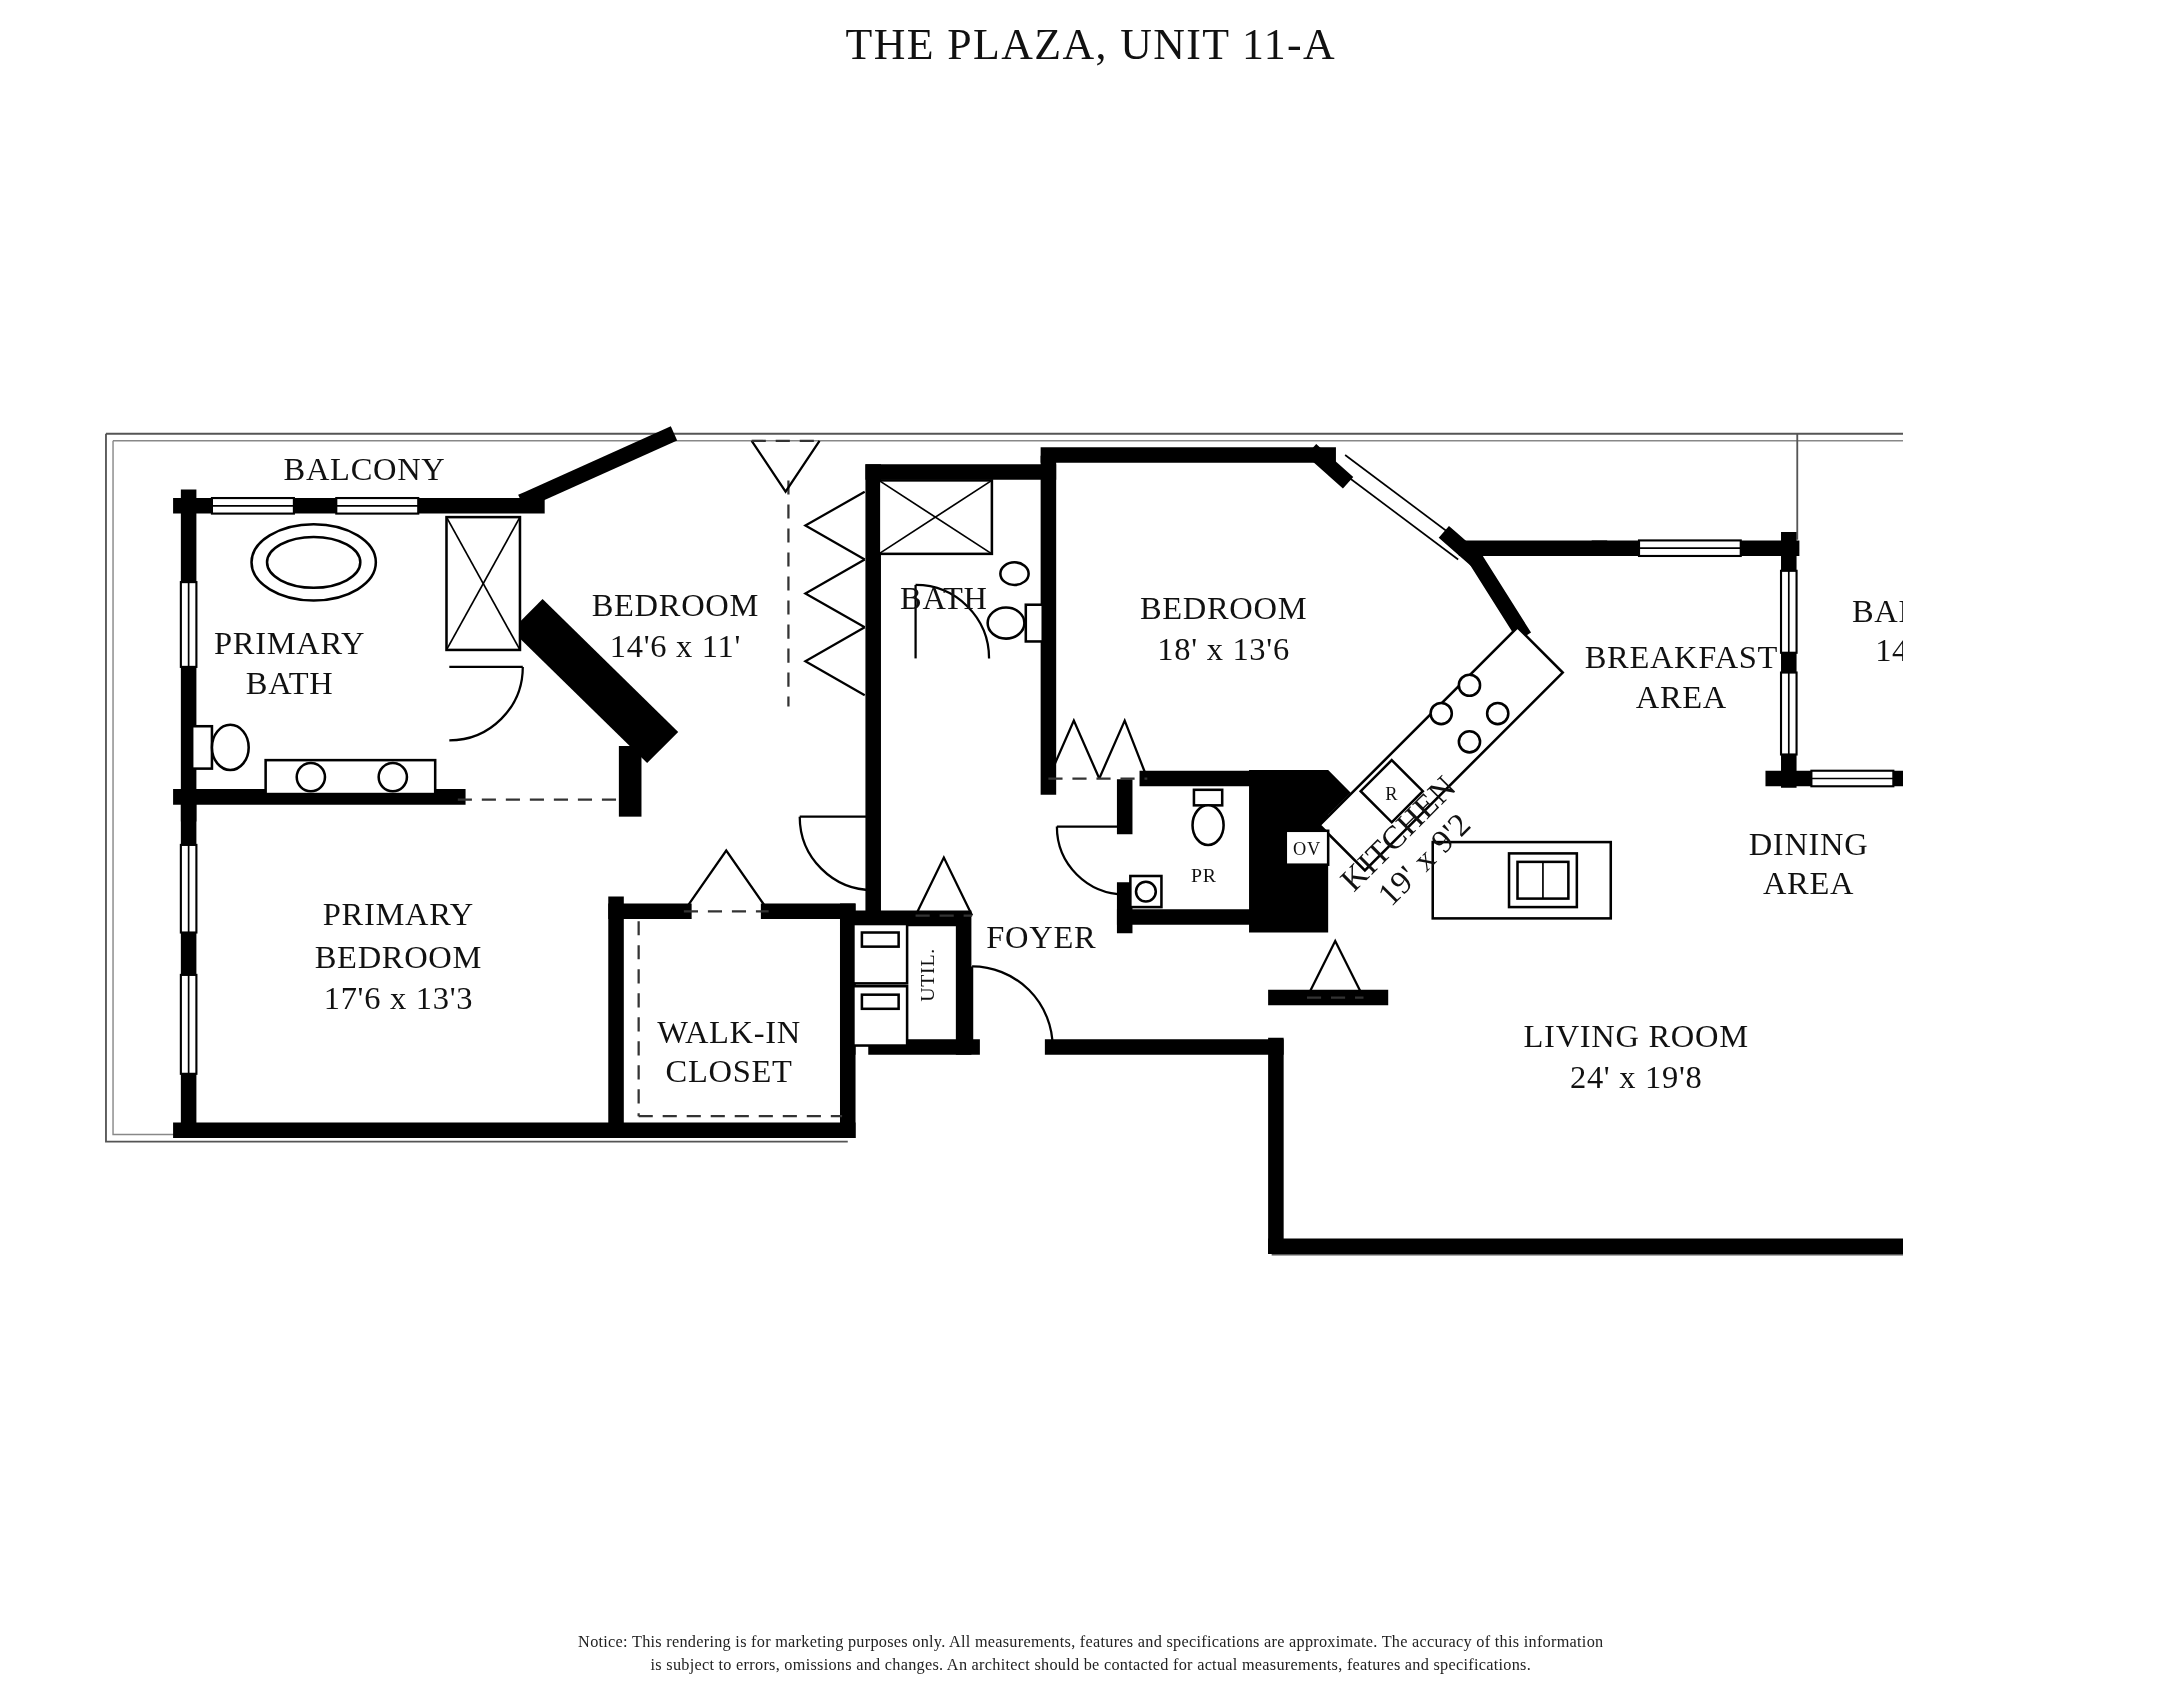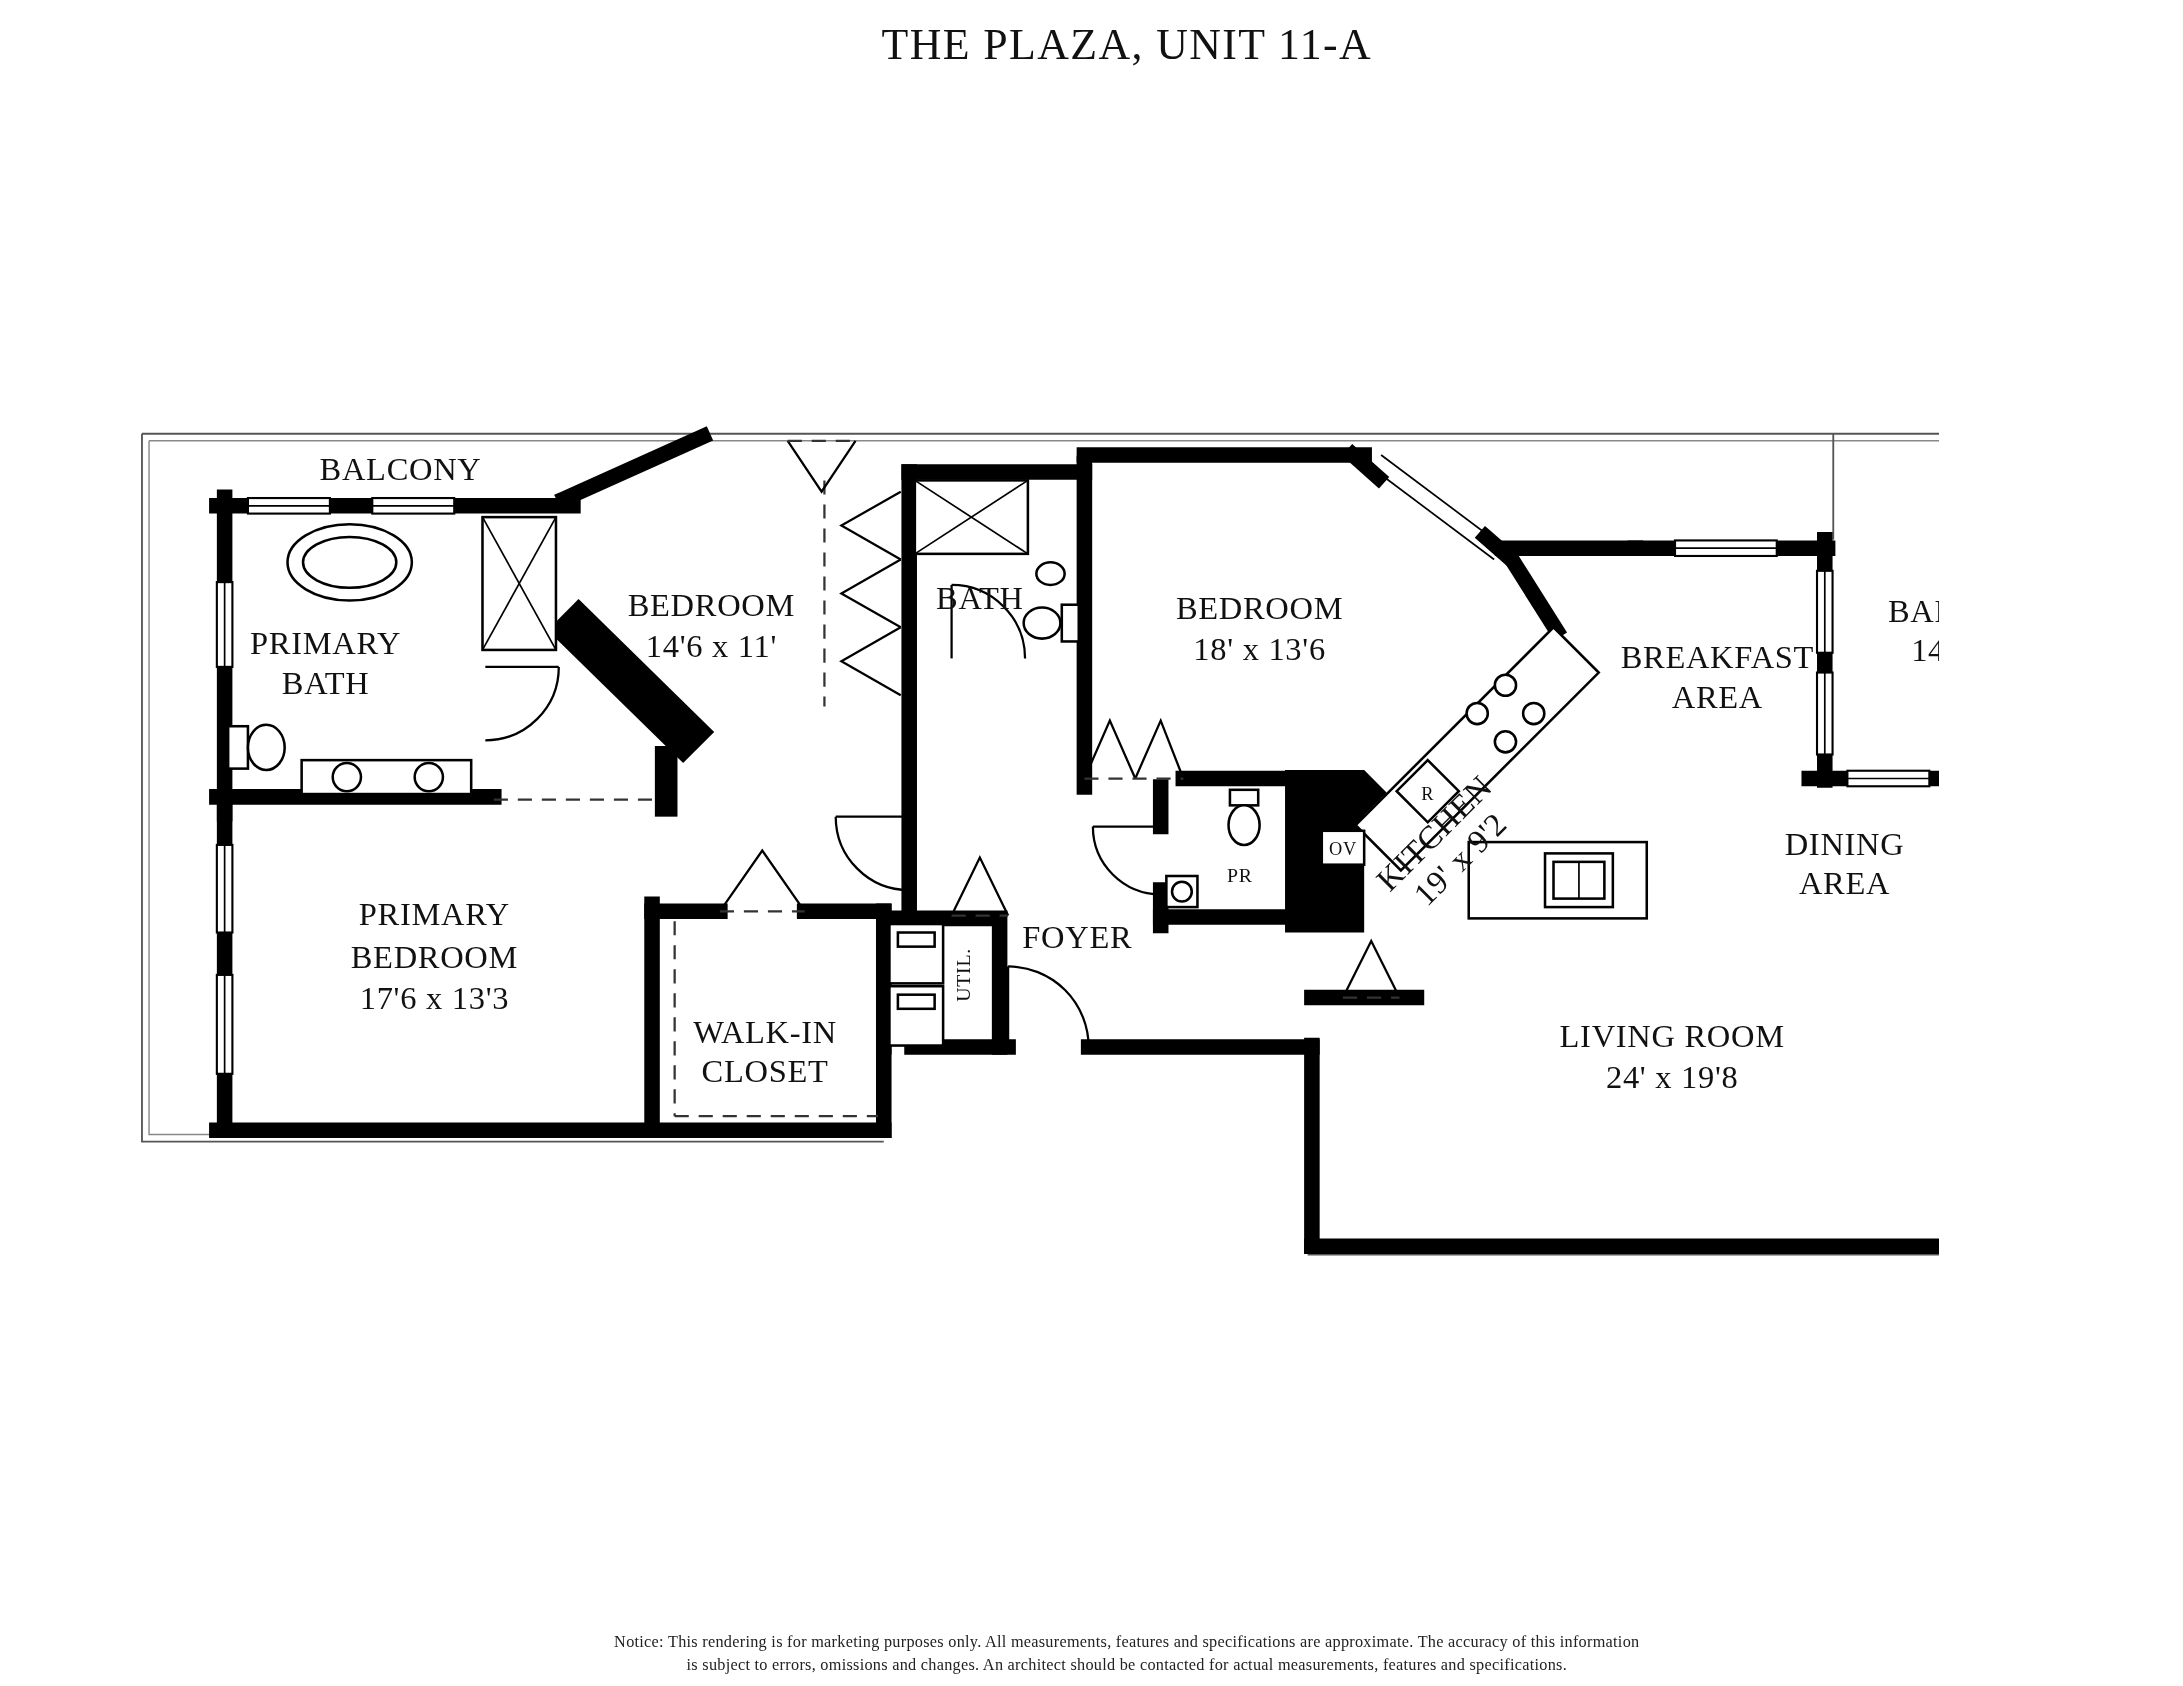--- a/index.html
+++ b/index.html
@@ -1,16 +1,16 @@
 <!DOCTYPE html>
 <html style="font-size:11.6px"><head>
 <meta charset="utf-8">
 <style>
   html,body{margin:0;padding:0;background:#ffffff;}
-  .page{position:relative;width:1903px;height:1687px;background:#ffffff;overflow:hidden;margin-left:36px;}
+  .page{position:relative;width:1903px;height:1687px;background:#ffffff;overflow:hidden;}
   svg{display:block;}
   svg text{font-family:"Liberation Serif", serif;fill:#111;letter-spacing:0.5px;}
   .title-text{font-size:31px;letter-spacing:1px;}
   .room-label{font-size:23px;}
   .small-label{font-size:14px;}
   .tiny-label{font-size:13px;}
   .notice-text{font-size:11.5px;fill:#222;letter-spacing:0.2px;}
   .wall{stroke:#000;stroke-width:11;fill:none;stroke-linecap:square;}
   .boundary{stroke:#555;stroke-width:1.3;fill:none;}
   .boundary2{stroke:#888;stroke-width:1;fill:none;}

